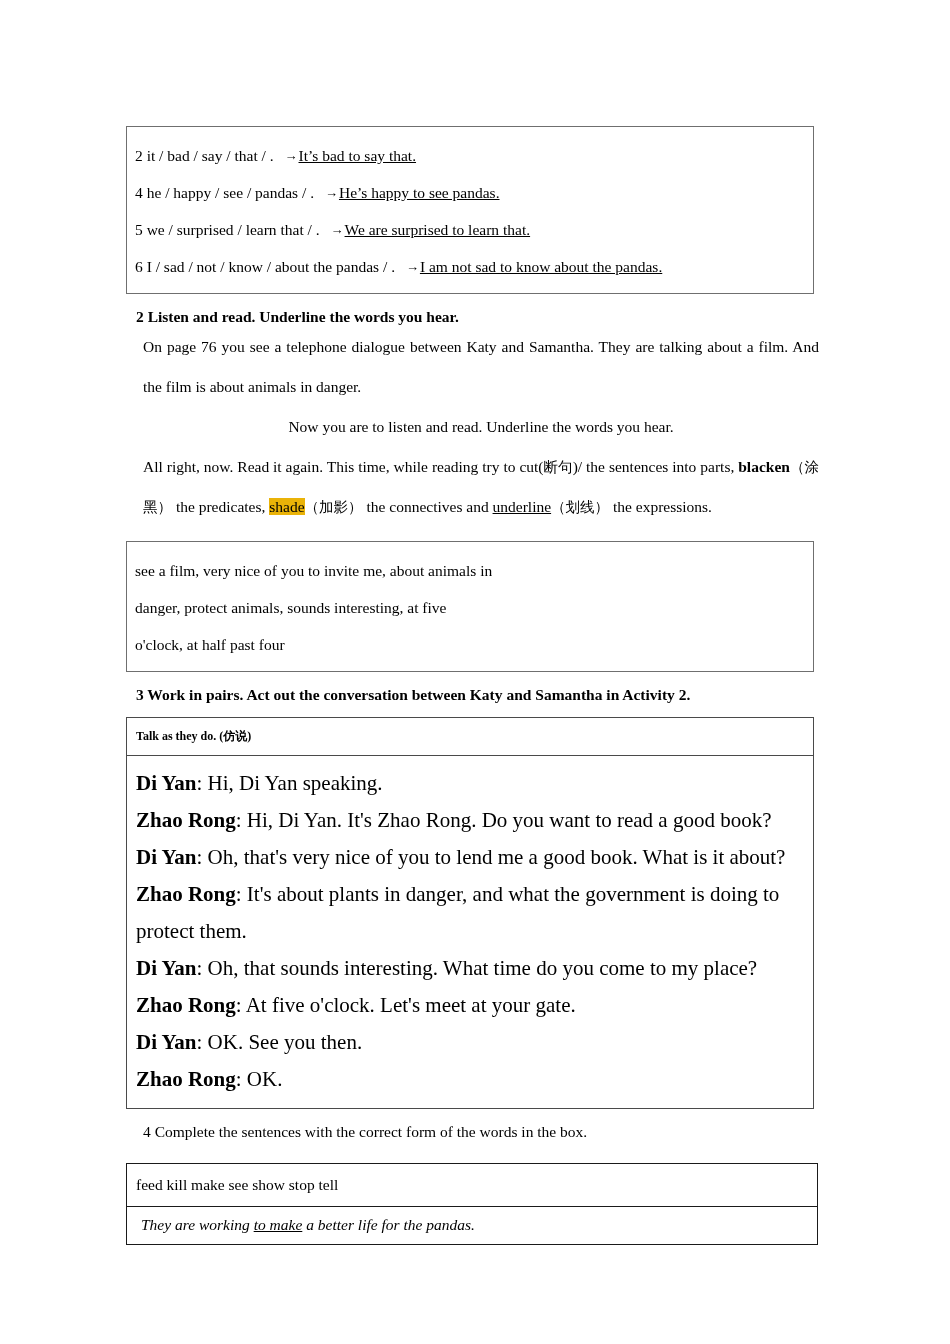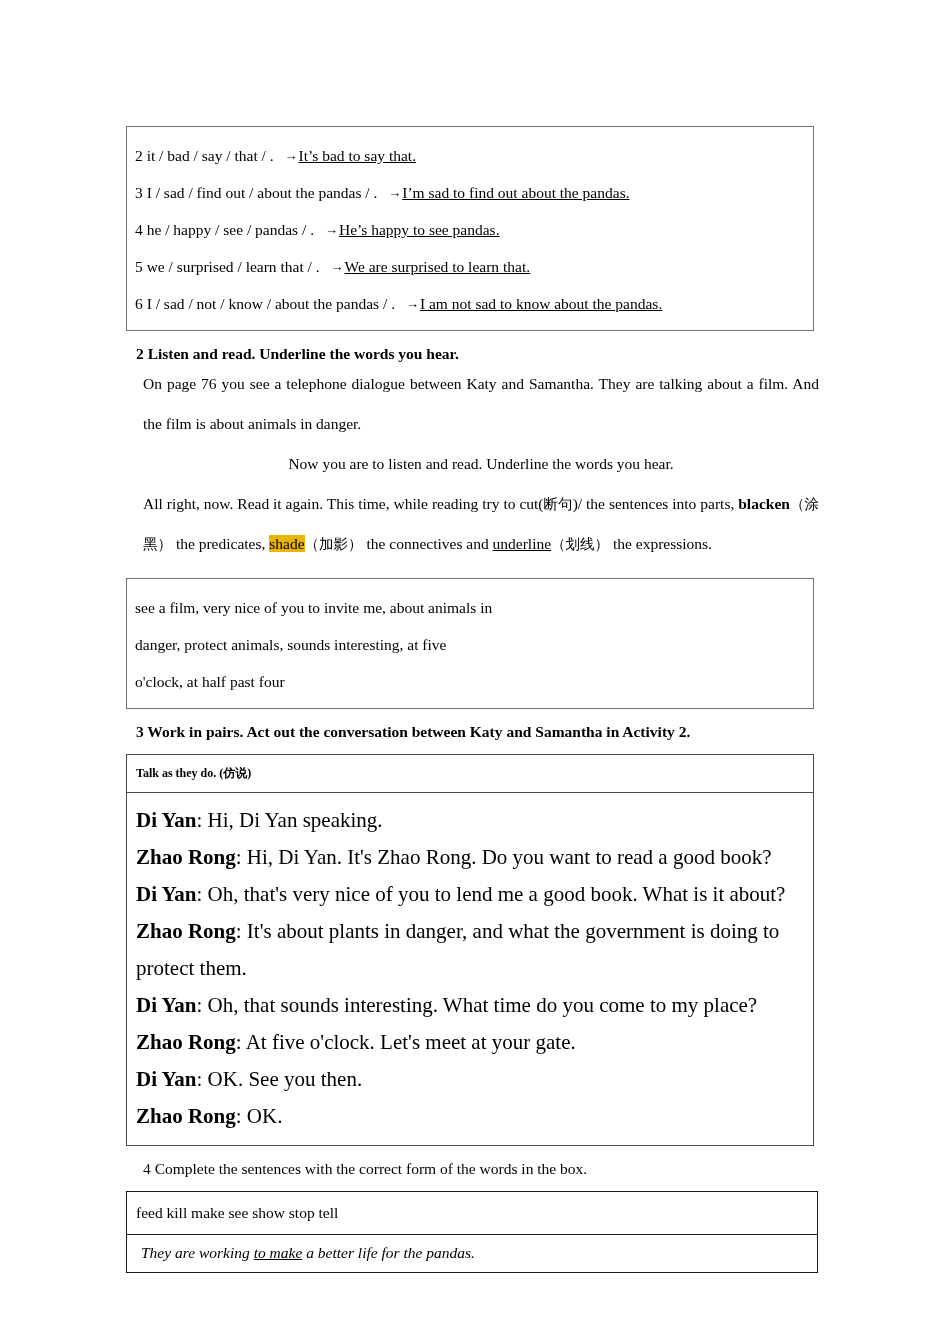--- a/index.html
+++ b/index.html
@@ -111,21 +111,21 @@
   .dlg-line .spk { font-weight: bold; }
 
   
   .act4 {
     font-size: 15.5px;
     margin: 12px 0 0 17px;
     line-height: 22px;
   }
   .word-table {
     width: 692px;
-    margin-top: 11px;
+    margin-top: 20px;
     border-collapse: collapse;
   }
   .word-table td {
     border: 1px solid #1a1a1a;
     padding: 0;
   }
   .word-cell {
     padding: 9px 0 9px 9px;
     font-size: 15.5px;
     line-height: 24px;
@@ -141,25 +141,20 @@
 <body>
 
 <div class="page">
   <div class="content">
 
     <div class="box sent-box">
       <div class="sent-line">
         <span>2</span>
         <span>it / bad / say / that / .</span>
         <span class="arrow">→</span><span class="ul">It’s bad to say that.</span>
-      </div>
-      <div class="sent-line">
-        <span>3</span>
-        <span>I / sad / find out / about the pandas / .</span>
-        <span class="arrow">→</span><span class="ul">I’m sad to find out about the pandas.</span>
       </div>
       <div class="sent-line">
         <span>4</span>
         <span>he / happy / see / pandas / .</span>
         <span class="arrow">→</span><span class="ul">He’s happy to see pandas.</span>
       </div>
       <div class="sent-line">
         <span>5</span>
         <span>we / surprised / learn that / .</span>
         <span class="arrow">→</span><span class="ul">We are surprised to learn that.</span>

